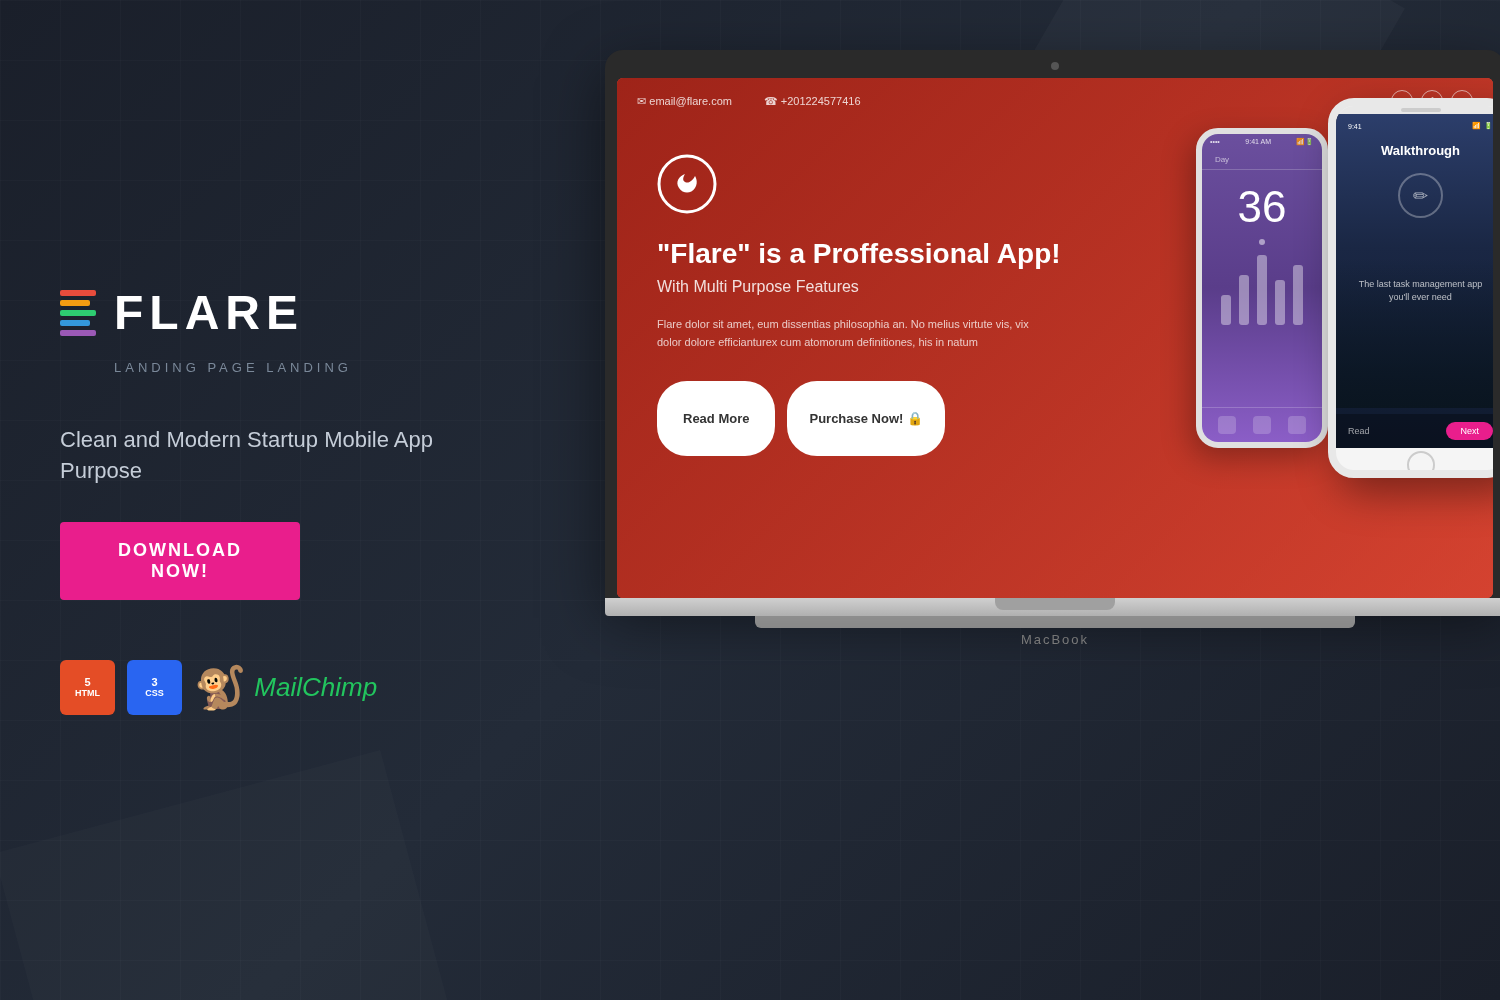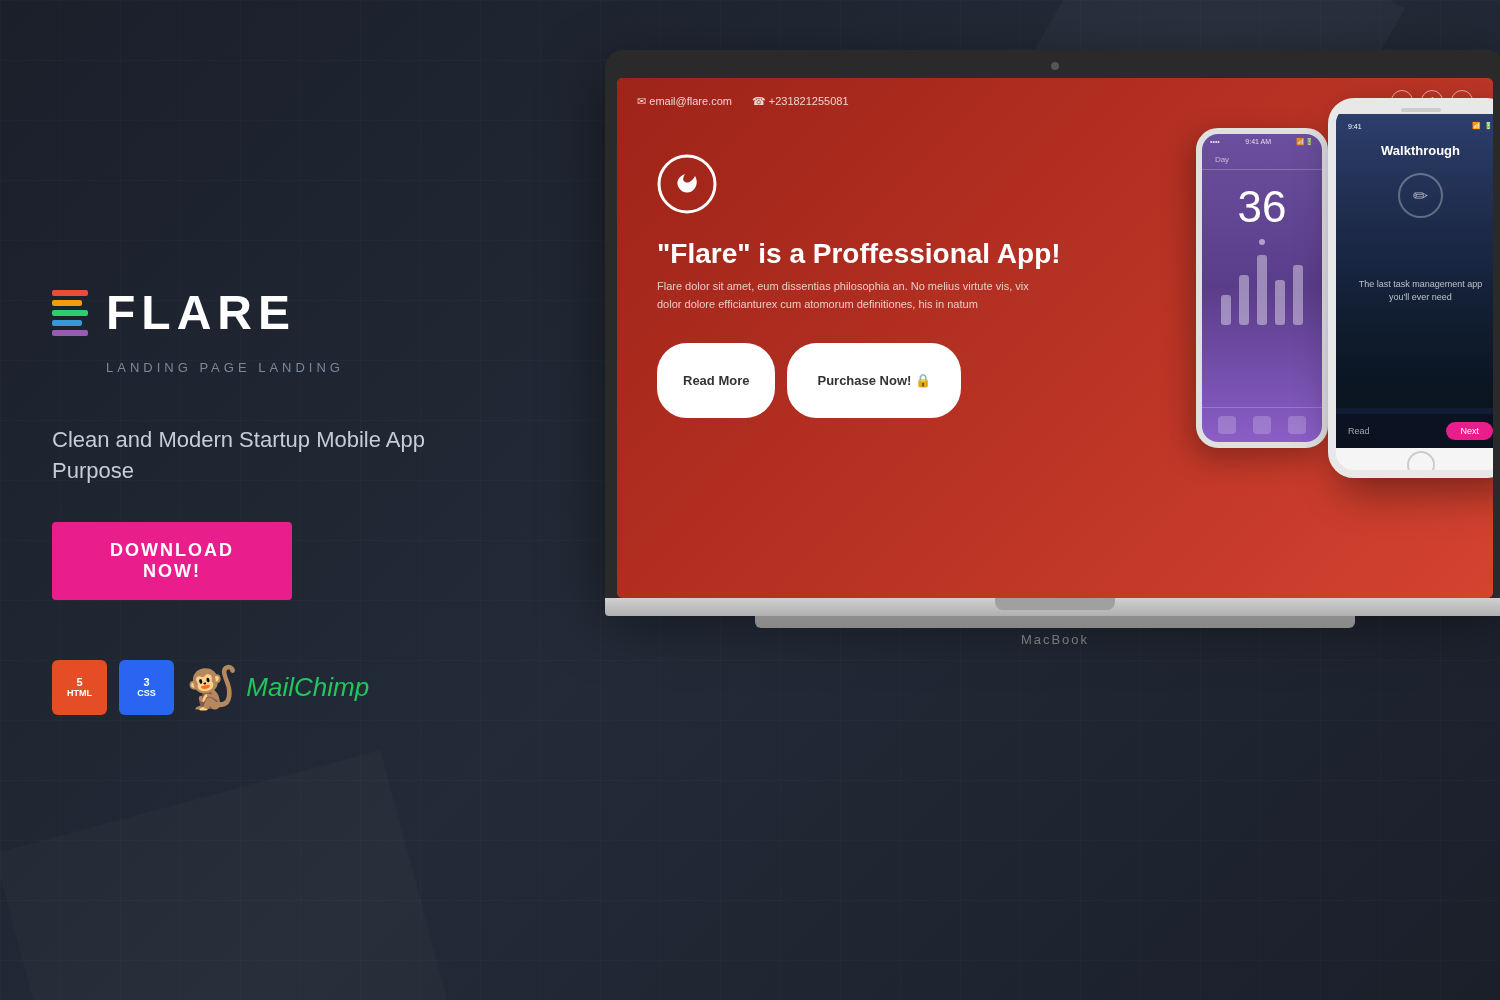--- a/index.html
+++ b/index.html
@@ -49,21 +49,21 @@
       position: absolute;
       bottom: 0; left: 0;
       width: 400px; height: 300px;
       background: rgba(255,255,255,0.02);
       transform: rotate(-15deg) translateY(100px);
     }
 
     
     .left-panel {
       position: absolute;
-      left: 52px;
+      left: 60px;
       top: 0;
       width: 440px;
       height: 100%;
       display: flex;
       flex-direction: column;
       justify-content: center;
       z-index: 10;
     }
 
     
@@ -243,21 +243,21 @@
       display: flex;
       justify-content: space-between;
       align-items: center;
       padding: 12px 20px;
       font-size: 11px;
       color: rgba(255,255,255,0.8);
     }
 
     .screen-header-left {
       display: flex;
-      gap: 20px;
+      gap: 32px;
       align-items: center;
     }
 
     .screen-header-right {
       display: flex;
       gap: 8px;
     }
 
     .social-circle {
       width: 22px;
@@ -315,21 +315,21 @@
       border: 2px solid white;
       border-radius: 30px;
       background: white;
       color: #333;
       font-size: 13px;
       font-weight: 600;
       cursor: pointer;
     }
 
     .screen-btn-purchase {
-      padding: 12px 28px;
+      padding: 12px 20px;
       border: 2px solid white;
       border-radius: 30px;
       background: white;
       color: #333;
       font-size: 13px;
       font-weight: 600;
       cursor: pointer;
       display: flex;
       align-items: center;
       gap: 8px;
@@ -657,37 +657,38 @@
     <div class="laptop-screen-frame">
       <div class="laptop-camera"></div>
 
       <div class="laptop-screen">
         <div class="screen-content">
           <div class="screen-bg-rocks"></div>
 
           <div class="screen-header">
             <div class="screen-header-left">
               <span>✉ email@flare.com</span>
-              <span>☎ +231821255081</span>
+              <span>☎ +201224577416</span>
             </div>
             <div class="screen-header-right">
               <div class="social-circle">t</div>
               <div class="social-circle">f</div>
               <div class="social-circle">y</div>
             </div>
           </div>
 
           <div class="screen-hero">
             
             <svg class="screen-logo-icon" viewBox="0 0 60 60" fill="none">
               <circle cx="30" cy="30" r="28" stroke="white" stroke-width="3" fill="none"></circle>
               <path d="M38 22 C38 22 42 28 38 34 C34 40 26 40 22 34 C18 28 22 22 28 20 C28 20 24 26 28 28 C32 30 36 26 38 22Z" fill="white"></path>
             </svg>
 
             <div class="screen-title">"Flare" is a Proffessional App!</div>
+            <div class="screen-subtitle">With Multi Purpose Features</div>
             <div class="screen-desc">Flare dolor sit amet, eum dissentias philosophia an. No melius virtute vis, vix dolor dolore efficianturex cum atomorum definitiones, his in natum</div>
 
             <div class="screen-buttons">
               <button class="screen-btn-outline">Read More</button>
               <button class="screen-btn-purchase">Purchase Now! 🔒</button>
             </div>
           </div>
 
           <div class="phones-container">
 

